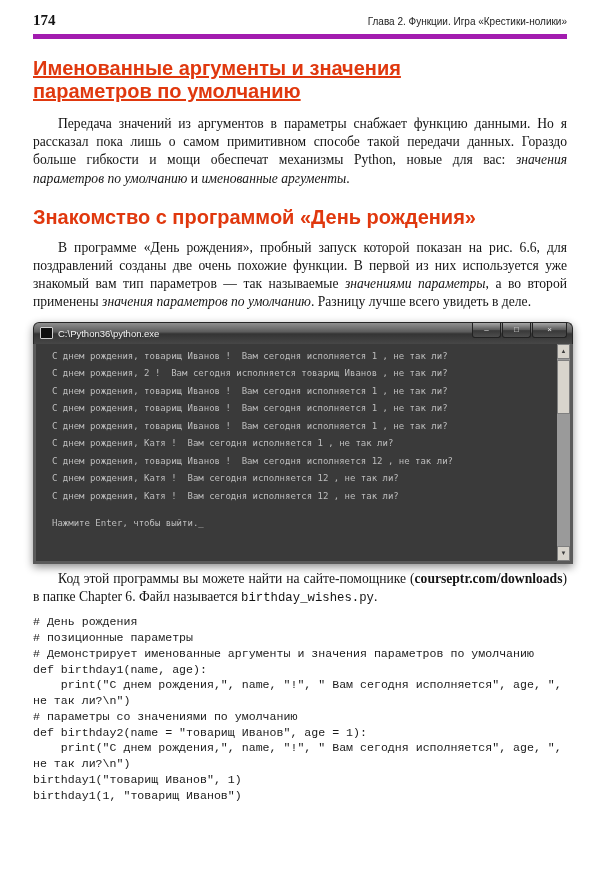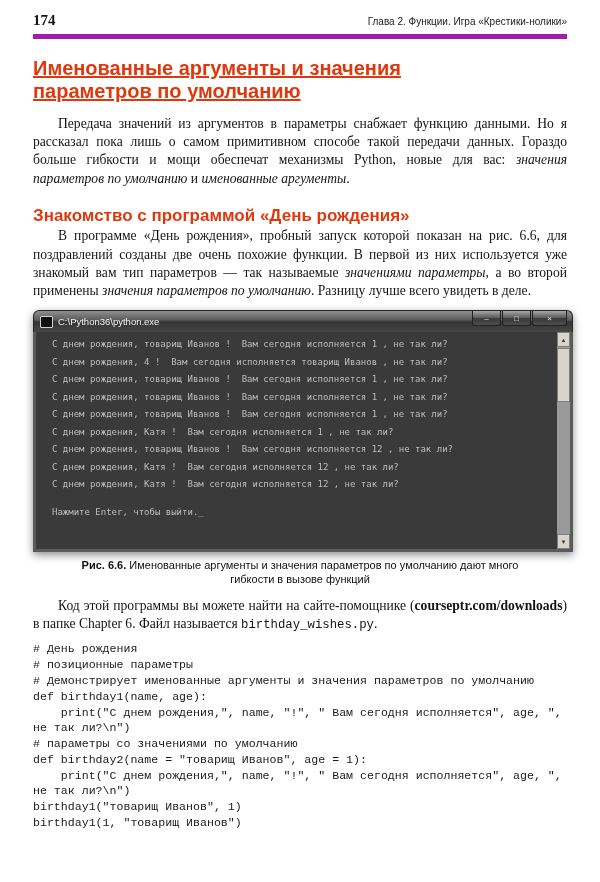--- a/index.html
+++ b/index.html
@@ -21,21 +21,21 @@
   .page-num { font-weight: bold; font-size: 15px; }
   .running  { font-family: "Liberation Sans", sans-serif; font-size: 10px; color: #222; }
 
   
   h1, h2 {
     font-family: "Liberation Sans", sans-serif;
     color: var(--heading-color, #e0380e);
     font-weight: bold;
   }
   h1 { font-size: 20px; line-height: 1.15; margin: 18px 0 12px; max-width: 470px; text-decoration: underline; }
-  h2 { font-size: 17px; line-height: 1.15; margin: 18px 0 2px; }
+  h2 { font-size: 20px; line-height: 1.15; margin: 18px 0 10px; }
 
   
   p.body {
     font-size: 13.6px; line-height: 1.34; text-align: justify;
     text-indent: 25px; margin: 0 0 8px 0;
   }
   p.body em { font-style: italic; }
   p.body b  { font-weight: bold; }
   p.body code { font-family: "Liberation Mono", monospace; font-size: 12.3px; }
 
@@ -130,39 +130,38 @@
         <span class="win-title">C:\Python36\python.exe</span>
         <span class="win-buttons">
           <span class="win-btn">–</span>
           <span class="win-btn">□</span>
           <span class="win-btn close">×</span>
         </span>
       </div>
       <div class="console-frame">
         <div class="console-text">
           <div class="console-line">С днем рождения, товарищ Иванов !  Вам сегодня исполняется 1 , не так ли?</div>
-          <div class="console-line">С днем рождения, 4 !  Вам сегодня исполняется товарищ Иванов , не так ли?</div>
+          <div class="console-line">С днем рождения, 2 !  Вам сегодня исполняется товарищ Иванов , не так ли?</div>
           <div class="console-line">С днем рождения, товарищ Иванов !  Вам сегодня исполняется 1 , не так ли?</div>
           <div class="console-line">С днем рождения, товарищ Иванов !  Вам сегодня исполняется 1 , не так ли?</div>
           <div class="console-line">С днем рождения, товарищ Иванов !  Вам сегодня исполняется 1 , не так ли?</div>
           <div class="console-line">С днем рождения, Катя !  Вам сегодня исполняется 1 , не так ли?</div>
           <div class="console-line">С днем рождения, товарищ Иванов !  Вам сегодня исполняется 12 , не так ли?</div>
           <div class="console-line">С днем рождения, Катя !  Вам сегодня исполняется 12 , не так ли?</div>
           <div class="console-line">С днем рождения, Катя !  Вам сегодня исполняется 12 , не так ли?</div>
           <div class="console-line console-prompt">Нажмите Enter, чтобы выйти._</div>
         </div>
         <div class="scrollbar">
           <div class="sb-btn">▲</div>
           <div class="sb-thumb"></div>
           <div class="sb-track"></div>
           <div class="sb-btn">▼</div>
         </div>
       </div>
     </div>
-    <figcaption class="figure-caption"><b>Рис. 6.6.</b><span> Именованные аргументы и значения параметров по умолчанию дают много гибкости в вызове функций</span></figcaption>
   </figure>
 
   <p class="body"><span>Код этой программы вы можете найти на сайте-помощнике (</span><b>courseptr.com/downloads</b><span>) в папке Chapter 6. Файл называется </span><code>birthday_wishes.py</code><span>.</span></p>
 
   <div class="code">
     <div class="code-line"># День рождения</div>
     <div class="code-line"># позиционные параметры</div>
     <div class="code-line"># Демонстрирует именованные аргументы и значения параметров по умолчанию</div>
     <div class="code-line">def birthday1(name, age):</div>
     <div class="code-line">    print("С днем рождения,", name, "!", " Вам сегодня исполняется", age, ", не так ли?\n")</div>

